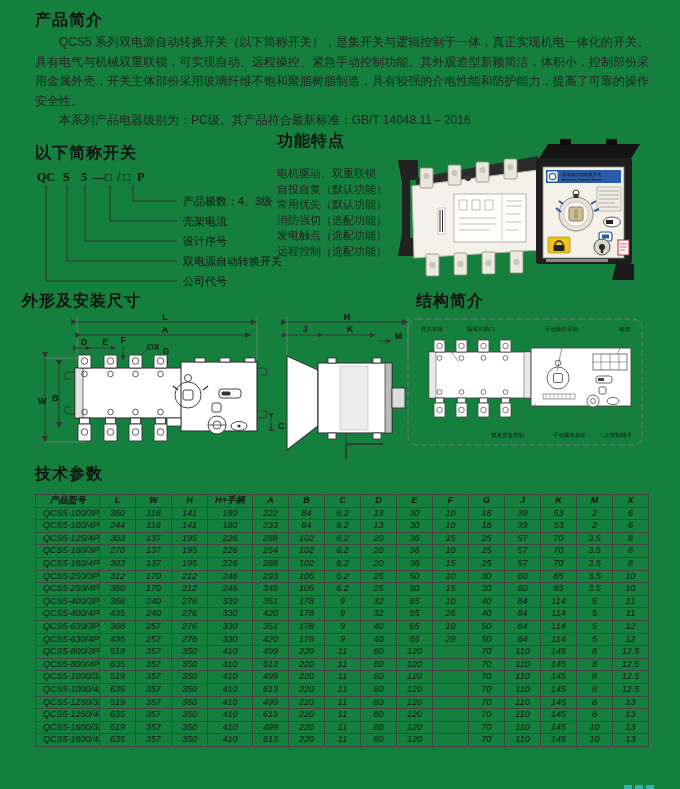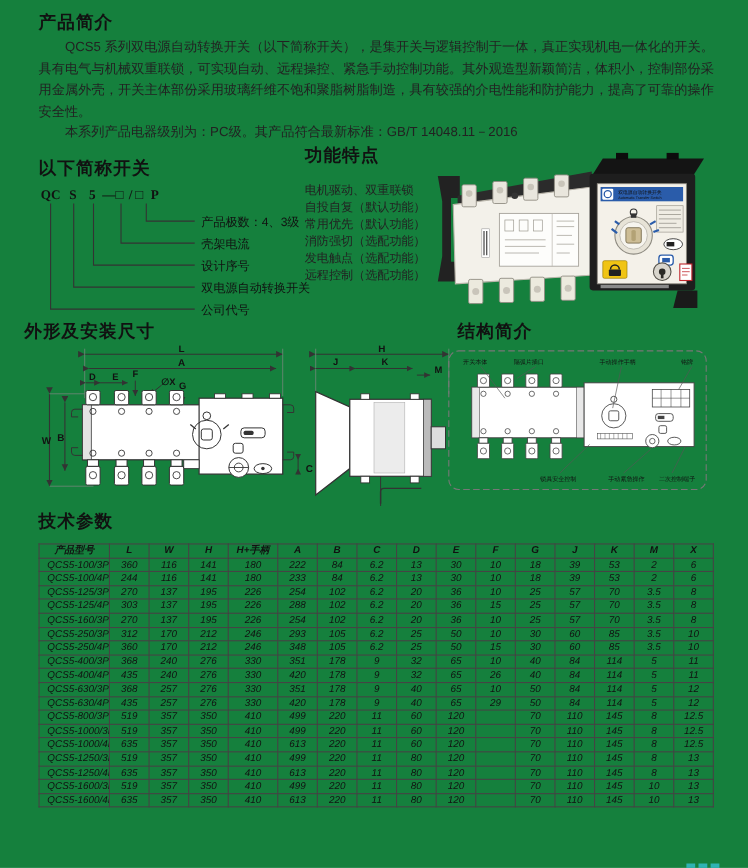--- a/index.html
+++ b/index.html
@@ -493,38 +493,20 @@
           <td>13</td>
           <td>30</td>
           <td>10</td>
           <td>18</td>
           <td>39</td>
           <td>53</td>
           <td>2</td>
           <td>6</td>
         </tr>
         <tr>
-          <td class="model">QCS5-125/3P</td>
-          <td>270</td>
-          <td>137</td>
-          <td>195</td>
-          <td>226</td>
-          <td>254</td>
-          <td>102</td>
-          <td>6.2</td>
-          <td>20</td>
-          <td>36</td>
-          <td>10</td>
-          <td>25</td>
-          <td>57</td>
-          <td>70</td>
-          <td>3.5</td>
-          <td>8</td>
-        </tr>
-        <tr>
           <td class="model">QCS5-125/4P</td>
           <td>303</td>
           <td>137</td>
           <td>195</td>
           <td>226</td>
           <td>288</td>
           <td>102</td>
           <td>6.2</td>
           <td>20</td>
           <td>36</td>
@@ -540,20 +522,38 @@
           <td>270</td>
           <td>137</td>
           <td>195</td>
           <td>226</td>
           <td>254</td>
           <td>102</td>
           <td>6.2</td>
           <td>20</td>
           <td>36</td>
           <td>10</td>
+          <td>25</td>
+          <td>57</td>
+          <td>70</td>
+          <td>3.5</td>
+          <td>8</td>
+        </tr>
+        <tr>
+          <td class="model">QCS5-160/4P</td>
+          <td>303</td>
+          <td>137</td>
+          <td>195</td>
+          <td>226</td>
+          <td>288</td>
+          <td>102</td>
+          <td>6.2</td>
+          <td>20</td>
+          <td>36</td>
+          <td>15</td>
           <td>25</td>
           <td>57</td>
           <td>70</td>
           <td>3.5</td>
           <td>8</td>
         </tr>
         <tr>
           <td class="model">QCS5-250/3P</td>
           <td>312</td>
           <td>170</td>
@@ -673,20 +673,38 @@
           <td>60</td>
           <td>120</td>
           <td></td>
           <td>70</td>
           <td>110</td>
           <td>145</td>
           <td>8</td>
           <td>12.5</td>
         </tr>
         <tr>
+          <td class="model">QCS5-800/4P</td>
+          <td>635</td>
+          <td>357</td>
+          <td>350</td>
+          <td>410</td>
+          <td>613</td>
+          <td>220</td>
+          <td>11</td>
+          <td>60</td>
+          <td>120</td>
+          <td></td>
+          <td>70</td>
+          <td>110</td>
+          <td>145</td>
+          <td>8</td>
+          <td>12.5</td>
+        </tr>
+        <tr>
           <td class="model">QCS5-1000/3P</td>
           <td>519</td>
           <td>357</td>
           <td>350</td>
           <td>410</td>
           <td>499</td>
           <td>220</td>
           <td>11</td>
           <td>60</td>
           <td>120</td>

